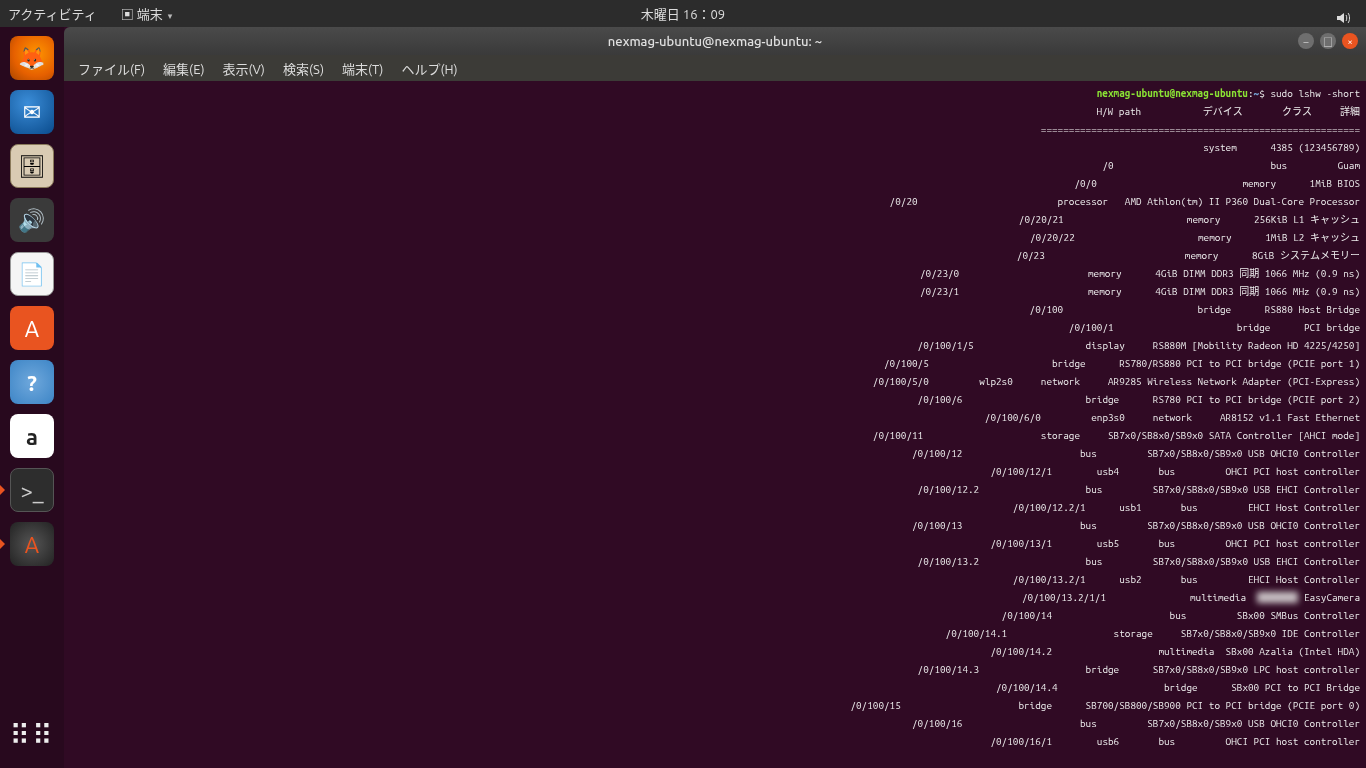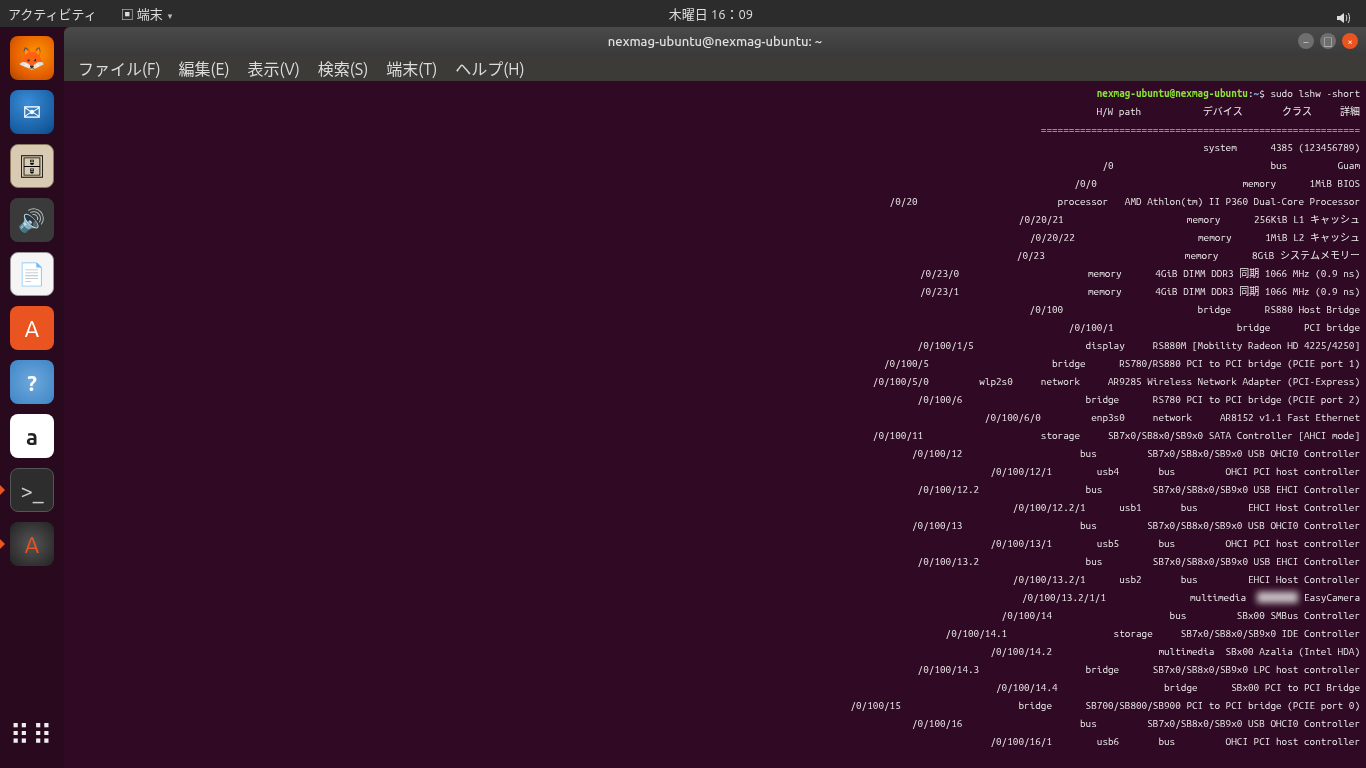--- a/index.html
+++ b/index.html
@@ -7,21 +7,21 @@
   width: 1366px; height: 768px;
   font-family: "Ubuntu", "Noto Sans CJK JP", sans-serif;
   background: #2c001e; overflow: hidden; position: relative;
 }
 .topbar {
   height: 27px; background: #2c2c2c; color: #dcdcdc;
   display: flex; align-items: center; font-size: 13px;
   padding: 0 8px; position: relative;
 }
 .topbar-left { display: flex; align-items: center; gap: 6px; }
-.topbar-center { position: absolute; left: 50%; transform: translateX(-50%); margin-left: 28px; }
+.topbar-center { position: absolute; left: 50%; transform: translateX(-50%); }
 .topbar-right { margin-left: auto; display: flex; align-items: center; gap: 10px; flex-direction: column; }
 .tray-icon { width: 16px; height: 16px; display: inline-flex; align-items: center; justify-content: center; }
 .dropdown-arrow { font-size: 9px; margin-left: 2px; opacity: 0.8; }
 
 .desktop { position: relative; width: 100%; height: calc(100% - 27px); }
 
 .launcher {
   position: absolute; left: 0; top: 0; bottom: 0; width: 64px;
   background: rgba(40, 10, 30, 0.85);
   display: flex; flex-direction: column; align-items: center;
@@ -62,21 +62,21 @@
 }
 .titlebar-title { position: absolute; left: 50%; transform: translateX(-50%); font-weight: 500; }
 .win-controls { margin-left: auto; display: flex; gap: 6px; padding-right: 8px; }
 .win-btn { width: 16px; height: 16px; border-radius: 50%; display: flex; align-items: center; justify-content: center; font-size: 10px; }
 .win-min { background: #6e6e6e; }
 .win-max { background: #6e6e6e; }
 .win-close { background: #e95420; color: #fff; }
 
 .menubar {
   height: 26px; background: #3c3b37; display: flex; align-items: center;
-  padding: 0 8px; gap: 6px; color: #dcdcdc; font-size: 16px;
+  padding: 0 8px; gap: 6px; color: #dcdcdc; font-size: 13px;
 }
 .menubar-item { padding: 2px 6px; }
 
 .terminal-body {
   flex: 1; padding: 4px 6px; overflow: hidden;
   font-family: "Ubuntu Mono", "Noto Sans Mono CJK JP", monospace;
   font-size: 10px; line-height: 18px; color: #eee; white-space: pre;
 }
 .prompt-user { color: #8ae234; font-weight: bold; }
 .prompt-path { color: #729fcf; font-weight: bold; }

